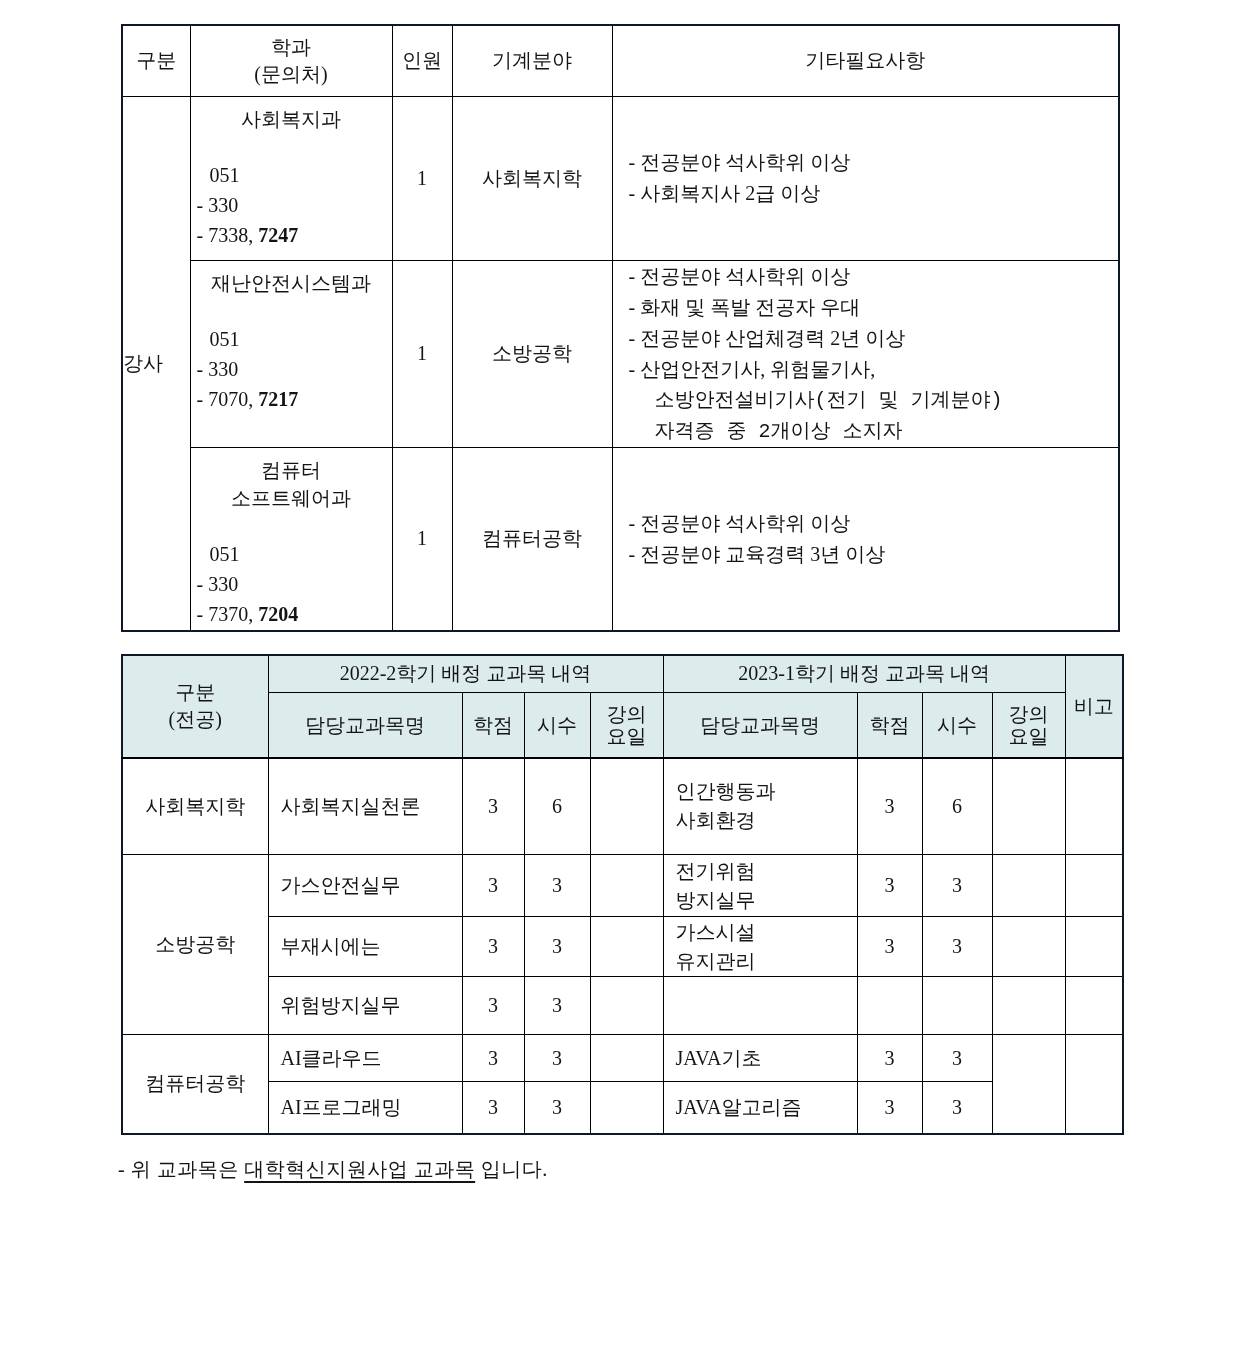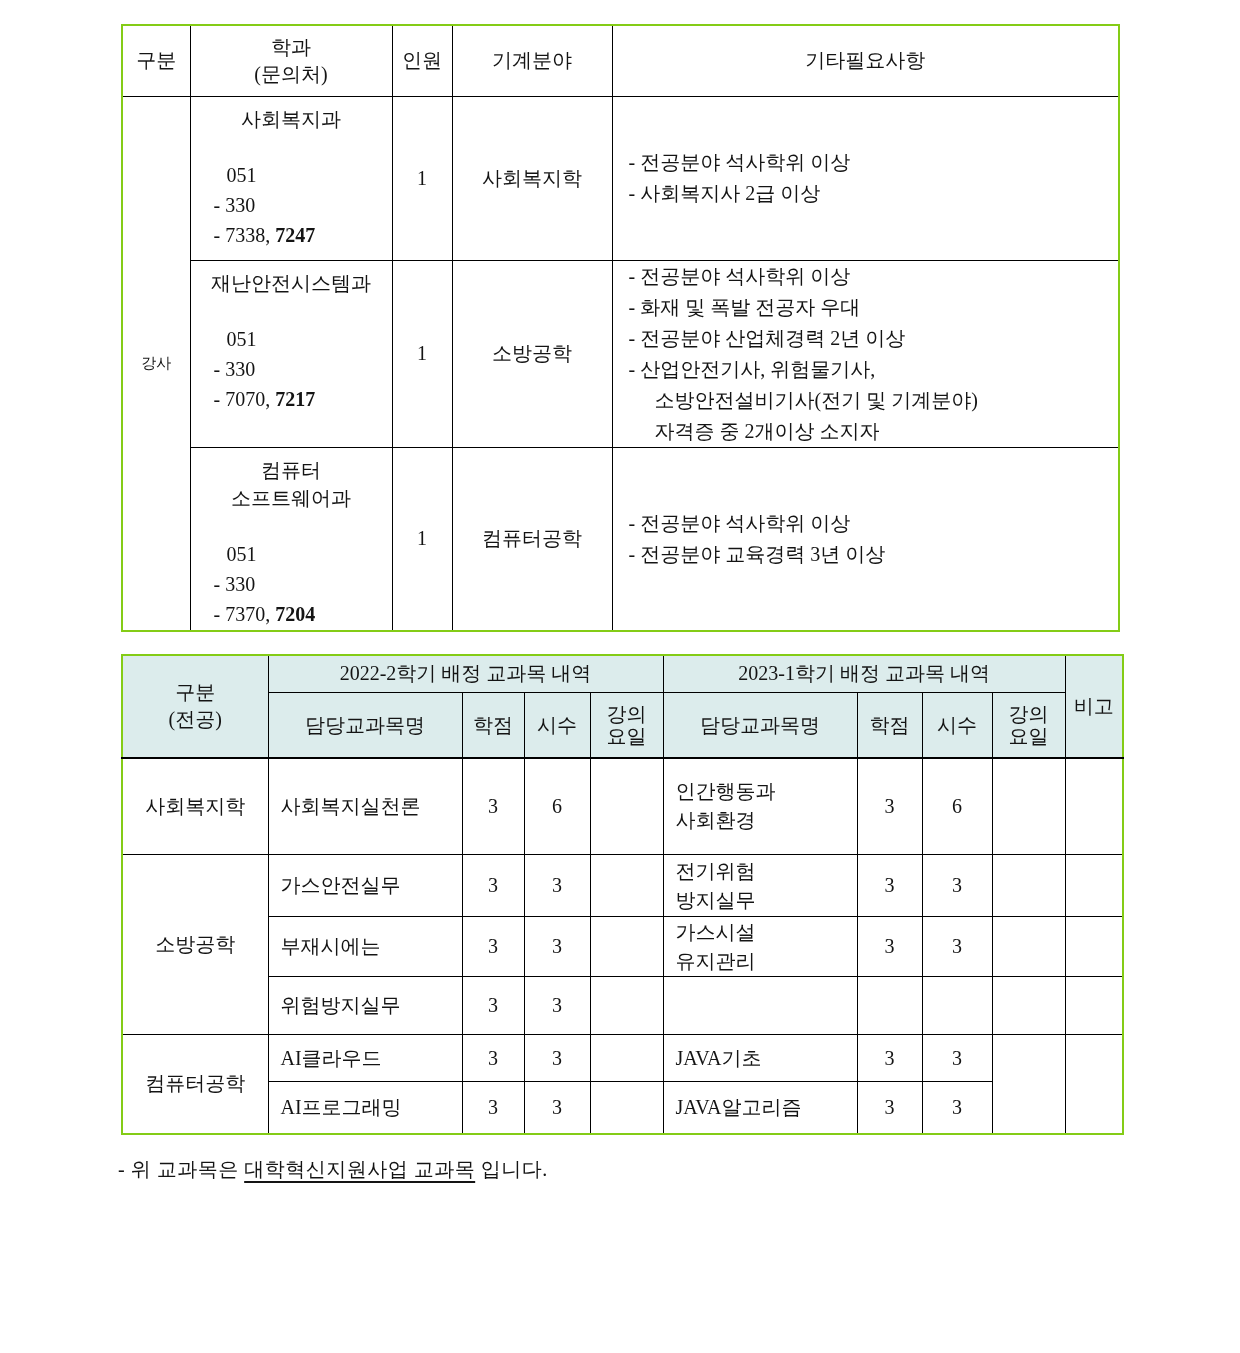--- a/index.html
+++ b/index.html
@@ -33,47 +33,47 @@
     font-family: "DejaVu Sans", sans-serif;
     font-size: 26px;
     margin-right: 14px;
   }
 
   
   table {
     border-collapse: collapse;
     table-layout: fixed;
     margin-left: 121px;
-    border: 2px solid #84cc16;
+    border: 2px solid #0f172a;
   }
   th, td {
     border: 1px solid #000;
     font-weight: normal;
     font-size: 20px;
     vertical-align: middle;
     overflow: hidden;
   }
   .preline { white-space: pre-line; }
 
   
   #recruit-table { width: 997px; margin-top: 14px; }
   #recruit-table tr.hdr { height: 71px; }
   #recruit-table tr.hdr th { text-align: center; line-height: 1.35; }
   #recruit-table tr.r1 { height: 164px; }
   #recruit-table tr.r2 { height: 180px; }
   #recruit-table tr.r3 { height: 178px; }
-  .cell-group { text-align: center; font-size: 15px; margin-left: 36px; }
+  .cell-group { font-size: 20px; margin-left: 36px; }
   .cell-dept { vertical-align: top; padding-top: 8px; }
   .dept-name { text-align: center; line-height: 1.4; font-size: 20px; }
-  .phone-block { padding-left: 23px; margin-top: 27px; line-height: 1.52; font-size: 20px; }
+  .phone-block { padding-left: 6px; margin-top: 27px; line-height: 1.52; font-size: 20px; }
   .phone-l1 { padding-left: 13px; }
   .cell-count, .cell-major { text-align: center; }
   .cell-reqs { padding-left: 16px; padding-right: 6px; }
   .req-line { line-height: 1.55; white-space: pre-wrap; }
-  .req-indent { padding-left: 26px; }
+  .req-indent { padding-left: 26px; font-family: Liberation Mono, monospace; }
 
   
   .notes { margin: 14px 0 0 120px; }
   .note-line { font-size: 21px; line-height: 1.42; letter-spacing: 0.5px; }
 
   
   .sec2-title { margin-top: 42px; }
 
   
   #course-table { width: 1001px; margin-top: 22px; }

